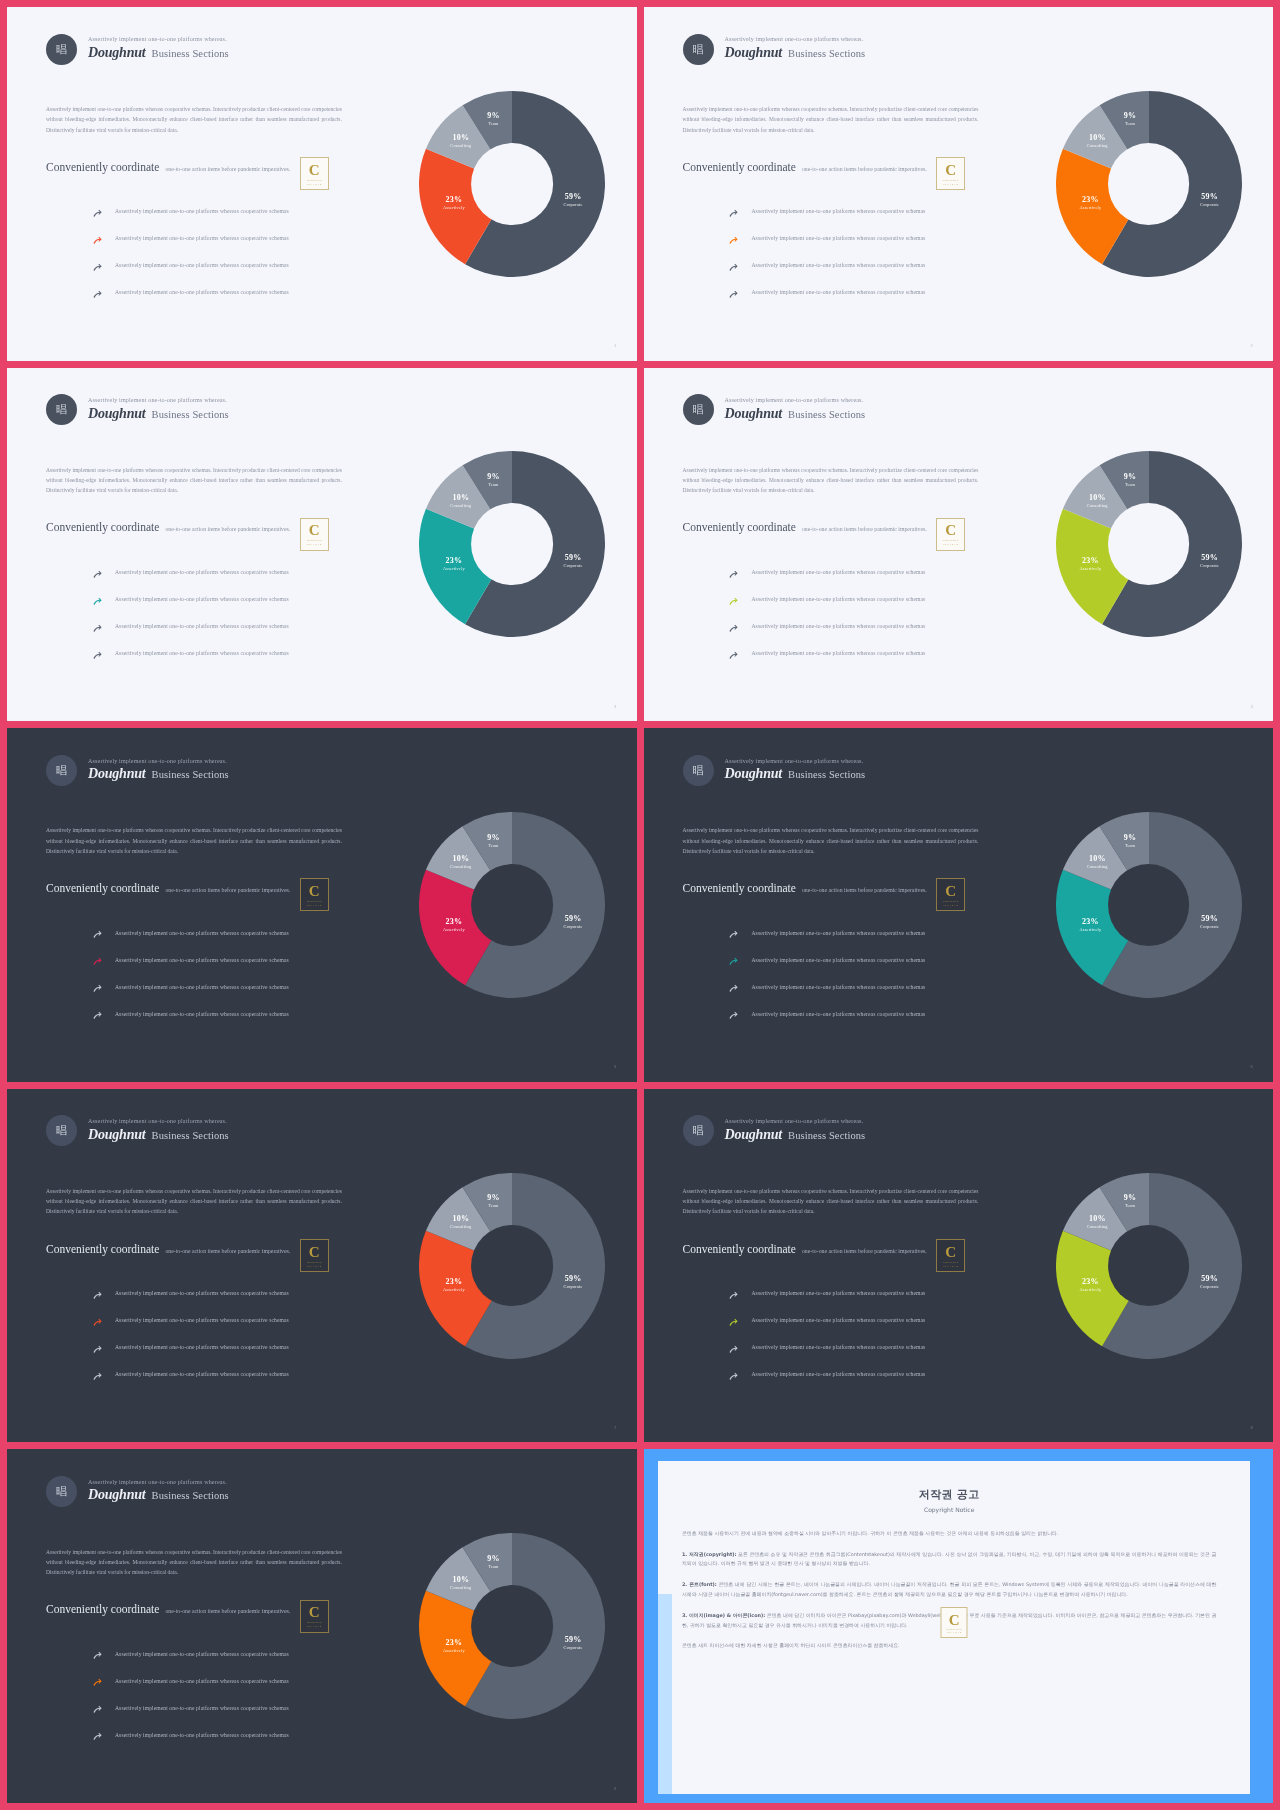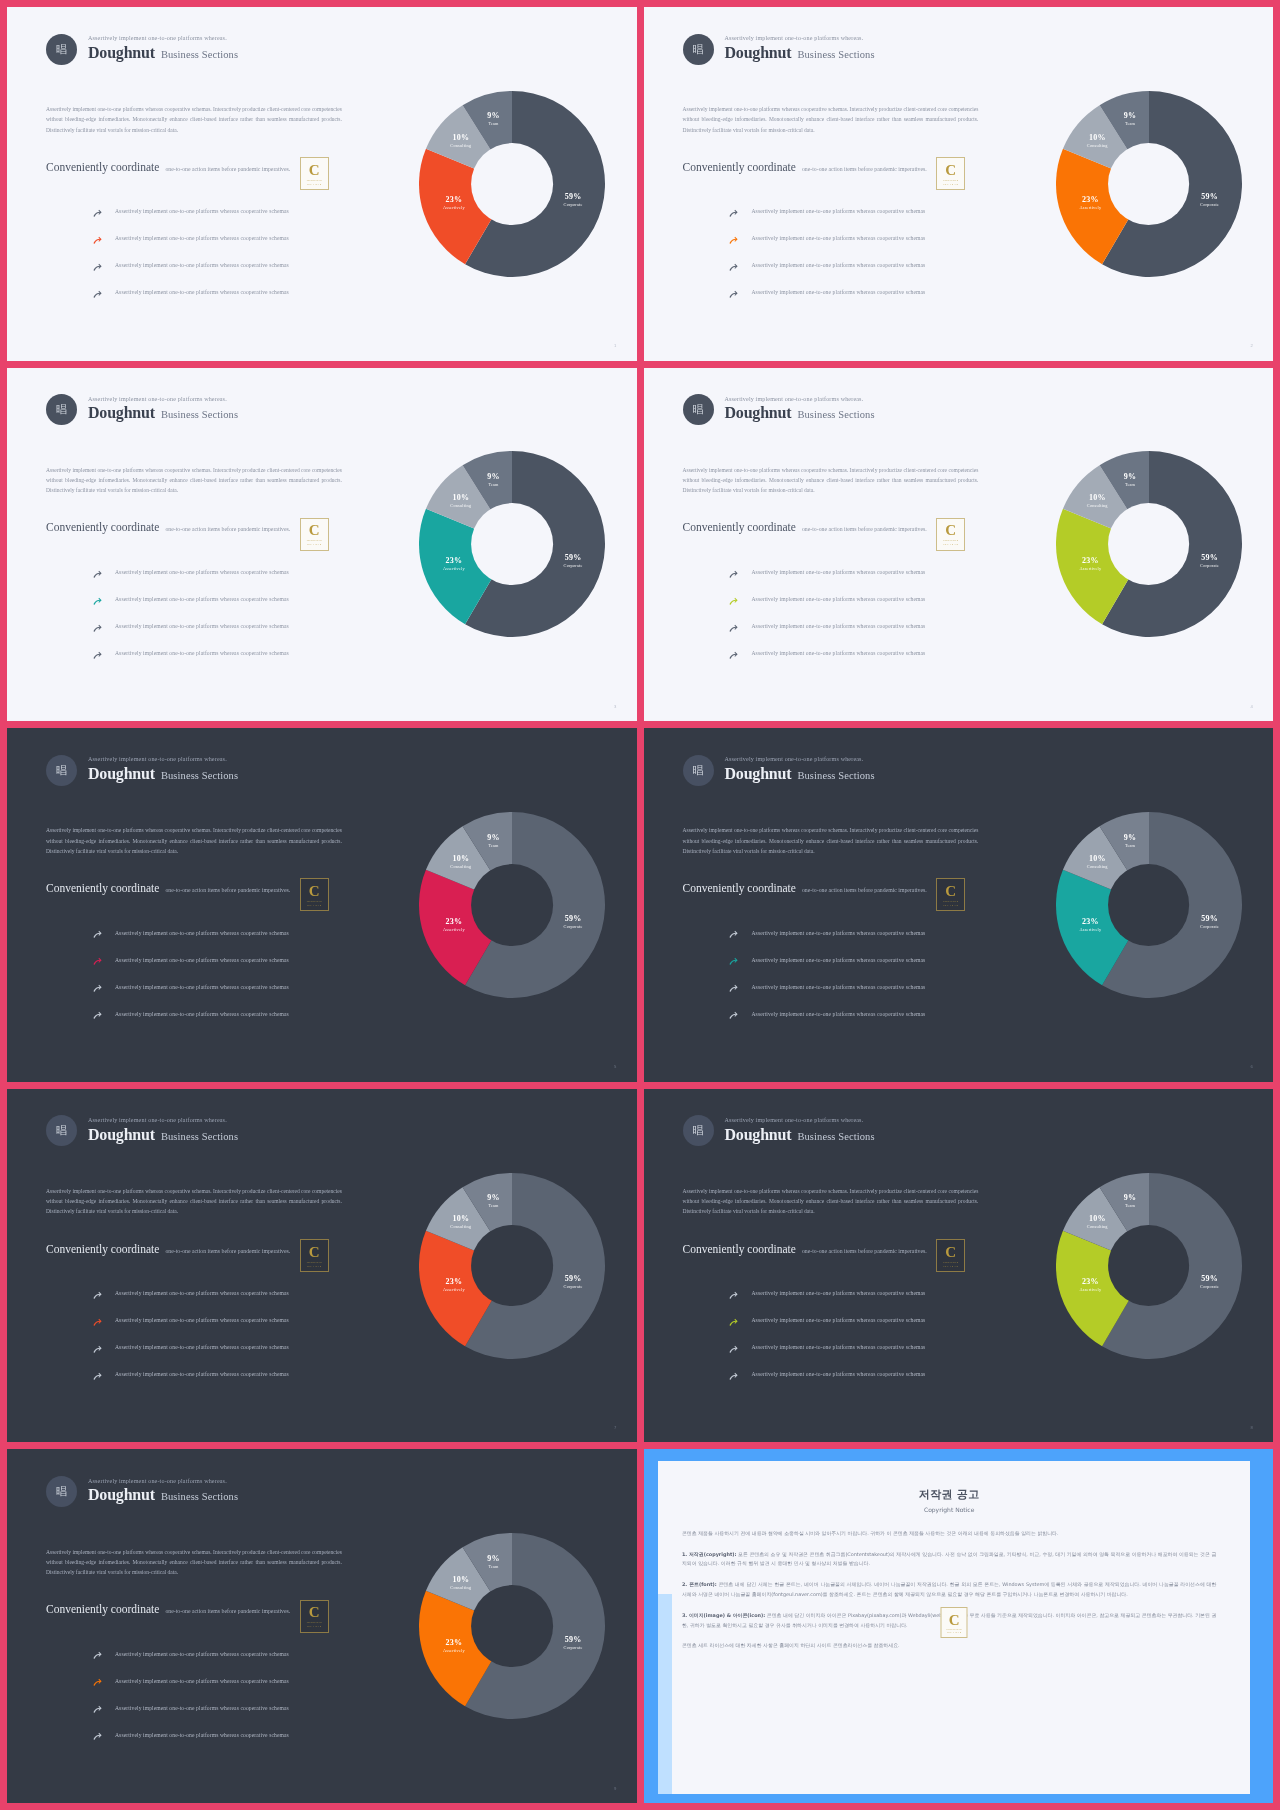--- a/index.html
+++ b/index.html
@@ -44,22 +44,23 @@
   }
   .dark .logo-circ { background: #475062; }
   .hdr-txt { line-height: 1.25; }
   .eyebrow {
     font-size: 6.1px; letter-spacing: .15px;
     color: #8d94a3;
   }
   .dark .eyebrow { color: #9aa2b2; }
   .title-row { display: flex; align-items: baseline; gap: 6px; }
   .title-main {
-    font-size: 16px; font-weight: 700; color: #3b4250;
+    font-size: 14px; font-weight: 700; color: #3b4250;
     letter-spacing: -.2px;
+    font-style: italic;
   }
   .dark .title-main { color: #eceff5; }
   .title-sub {
     font-size: 10.5px; color: #6d7586; letter-spacing: .1px;
   }
   .dark .title-sub { color: #c5ccd8; }
 
   
   .para {
     position: absolute;

